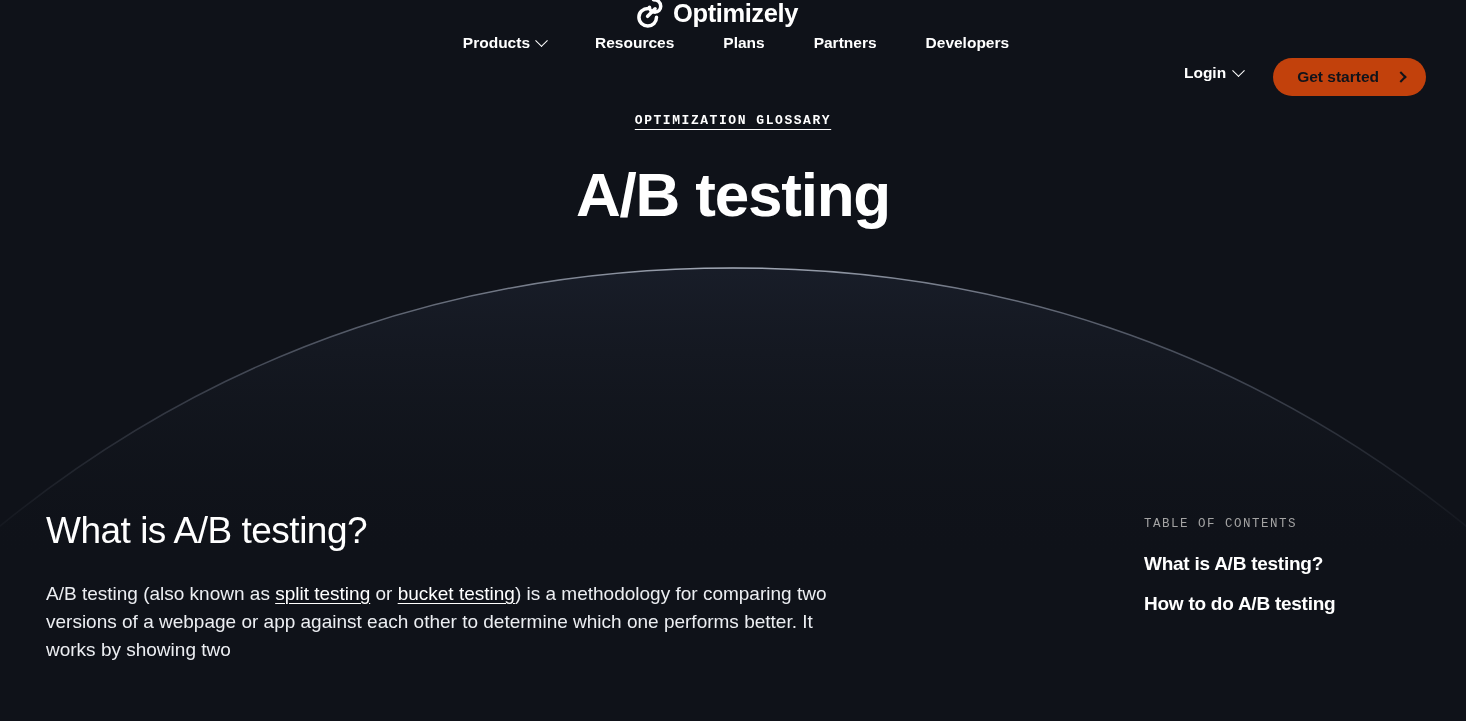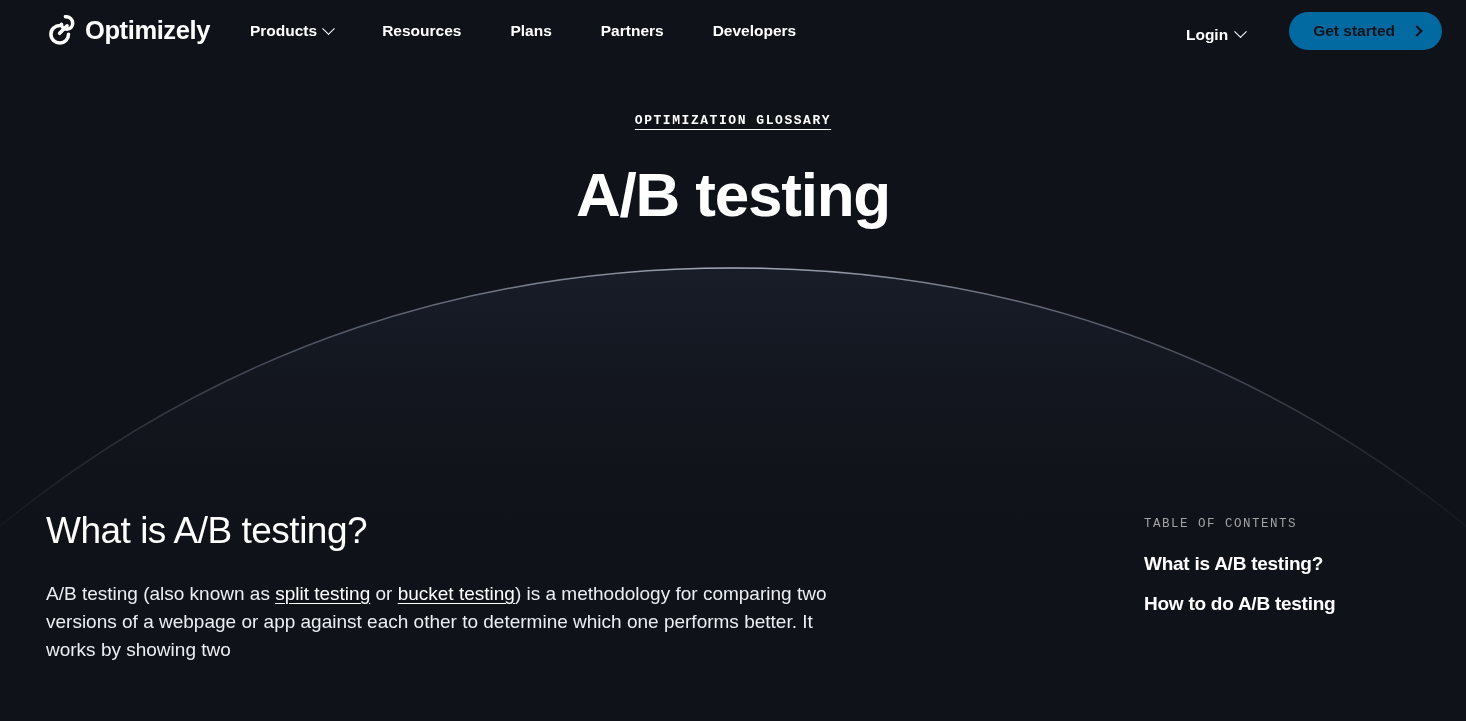--- a/index.html
+++ b/index.html
@@ -28,21 +28,22 @@
     z-index: 0;
   }
 
   
   .navbar {
     position: relative;
     z-index: 5;
     height: 62px;
     display: flex;
     align-items: center;
-    padding: 0 24px 0 46px;
+    padding: 0 40px 0 46px;
+    flex-direction: column;
   }
 
   .brand {
     display: flex;
     align-items: center;
     gap: 9px;
     margin-right: 40px;
     cursor: pointer;
   }
 
@@ -89,40 +90,40 @@
     height: 9px;
     border-right: 1.7px solid #ffffff;
     border-bottom: 1.7px solid #ffffff;
     transform: rotate(45deg) translate(-2px, -2px);
     flex: 0 0 auto;
   }
 
   .nav-right {
     margin-left: auto;
     display: flex;
-    align-items: flex-end;
-    gap: 40px;
+    align-items: flex-start;
+    gap: 26px;
   }
 
   .login-link {
     display: flex;
     align-items: center;
     gap: 8px;
     font-size: 15.5px;
     font-weight: 700;
     color: #ffffff;
     cursor: pointer;
     padding: 6px 4px;
   }
 
   .cta-btn {
     display: flex;
     align-items: center;
     gap: 18px;
-    background: #0369a1;
+    background: #c2410c;
     color: #10131a;
     border: none;
     border-radius: 999px;
     font-family: "Liberation Sans", sans-serif;
     font-size: 15.5px;
     font-weight: 700;
     padding: 11px 21px 11px 24px;
     cursor: pointer;
     line-height: 1;
   }

